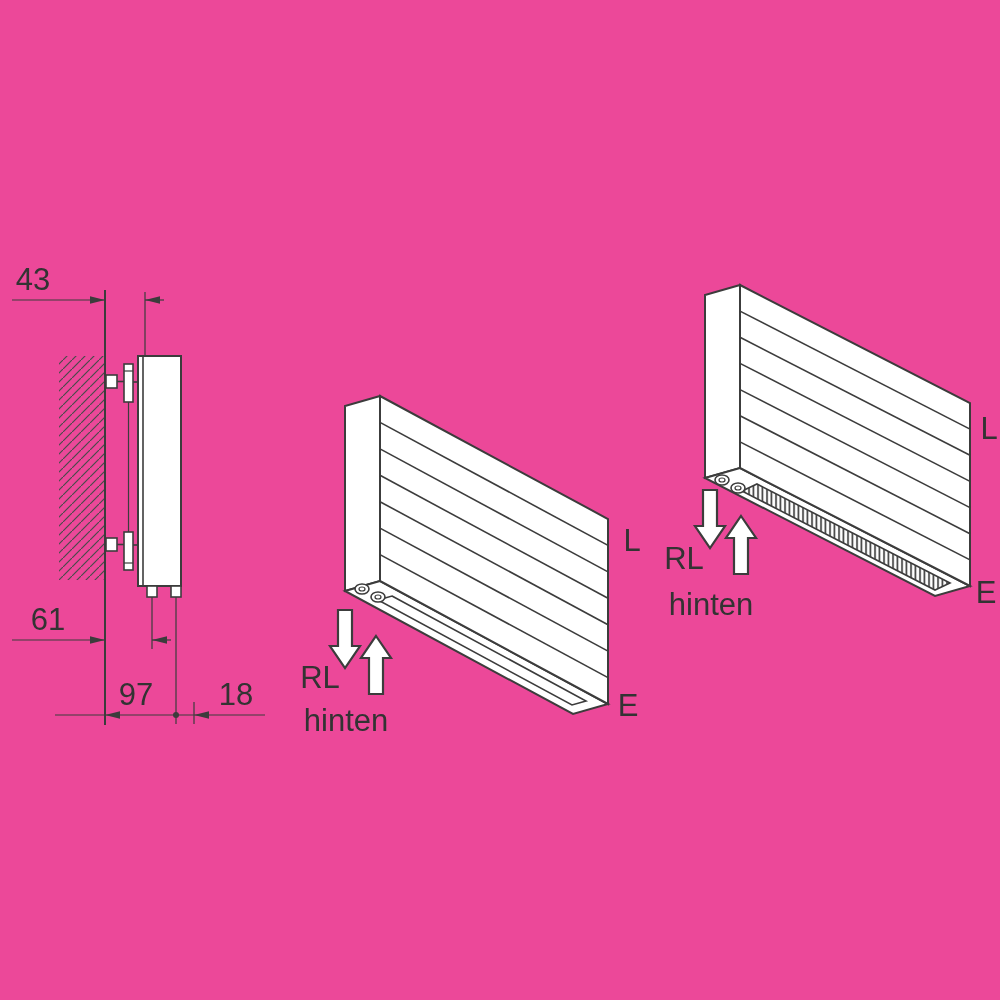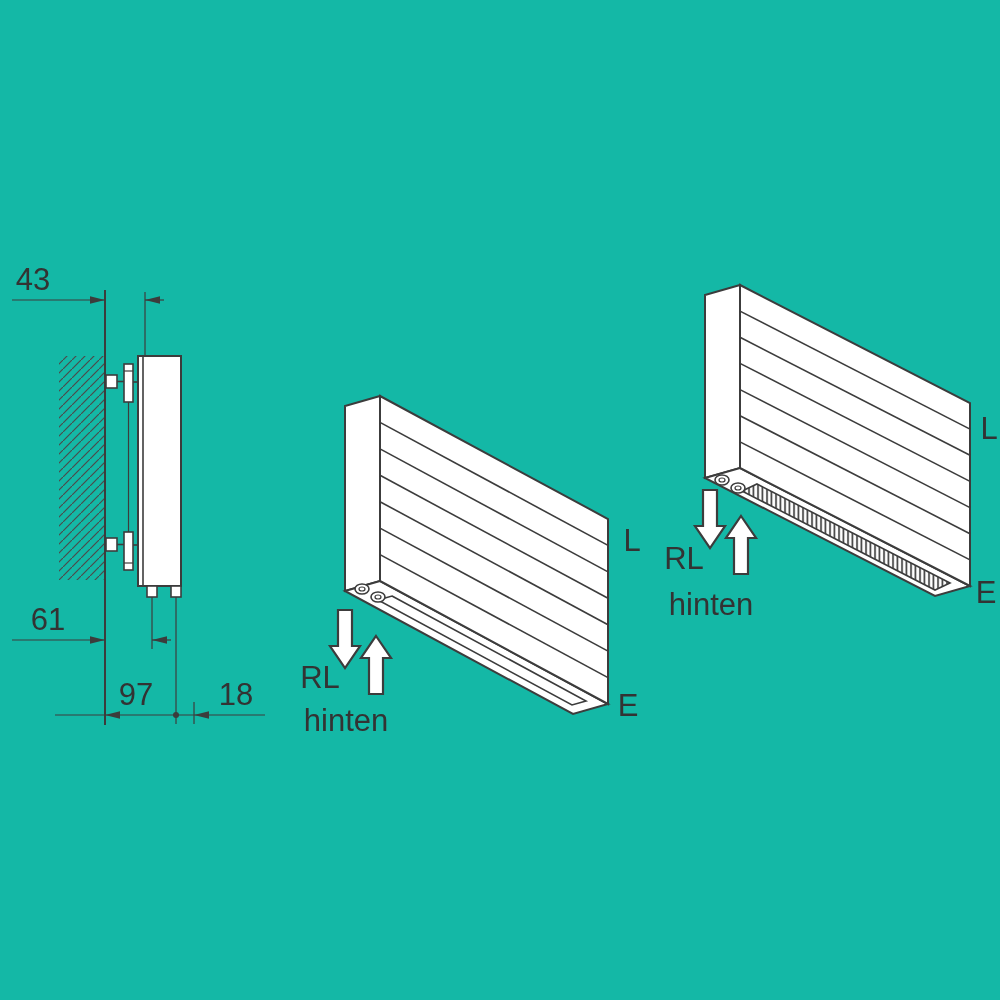--- a/index.html
+++ b/index.html
@@ -1,16 +1,16 @@
 <!DOCTYPE html>
 <html><head>
 <meta charset="utf-8">
 <style>
   html,body{margin:0;padding:0;background:#ffffff;}
-  .canvas{width:1000px;height:1000px;position:relative;background:#14b8a6;
+  .canvas{width:1000px;height:1000px;position:relative;background:#ec4899;
           font-family:"Liberation Sans",sans-serif;}
   svg{display:block;}
   .ln{stroke:#3c3c3c;fill:none;}
   .w2{stroke-width:2;}
   .w16{stroke-width:1.6;}
   .w12{stroke-width:1.2;}
   .face{fill:#ffffff;stroke:#3c3c3c;stroke-width:2;stroke-linejoin:miter;}
   .thin{fill:#ffffff;stroke:#3c3c3c;stroke-width:1.6;}
   .dim{stroke:#3c3c3c;stroke-width:1.2;fill:none;}
   .arr{fill:#3c3c3c;stroke:none;}

